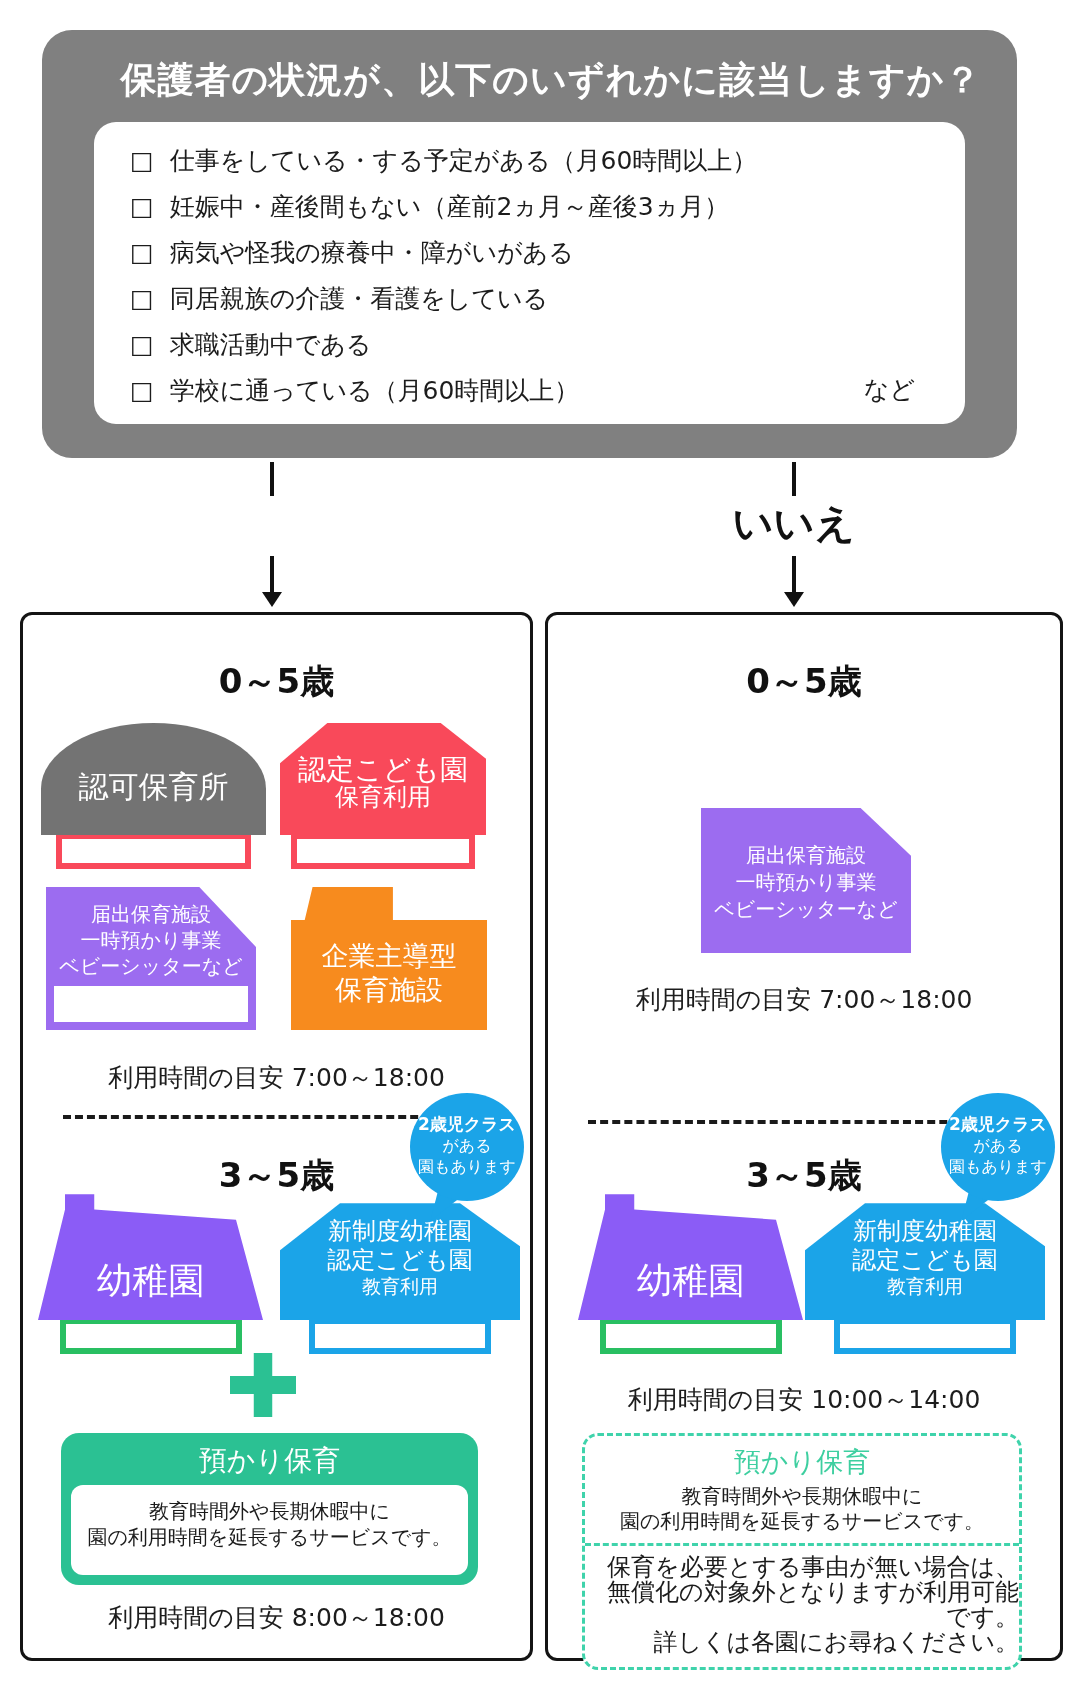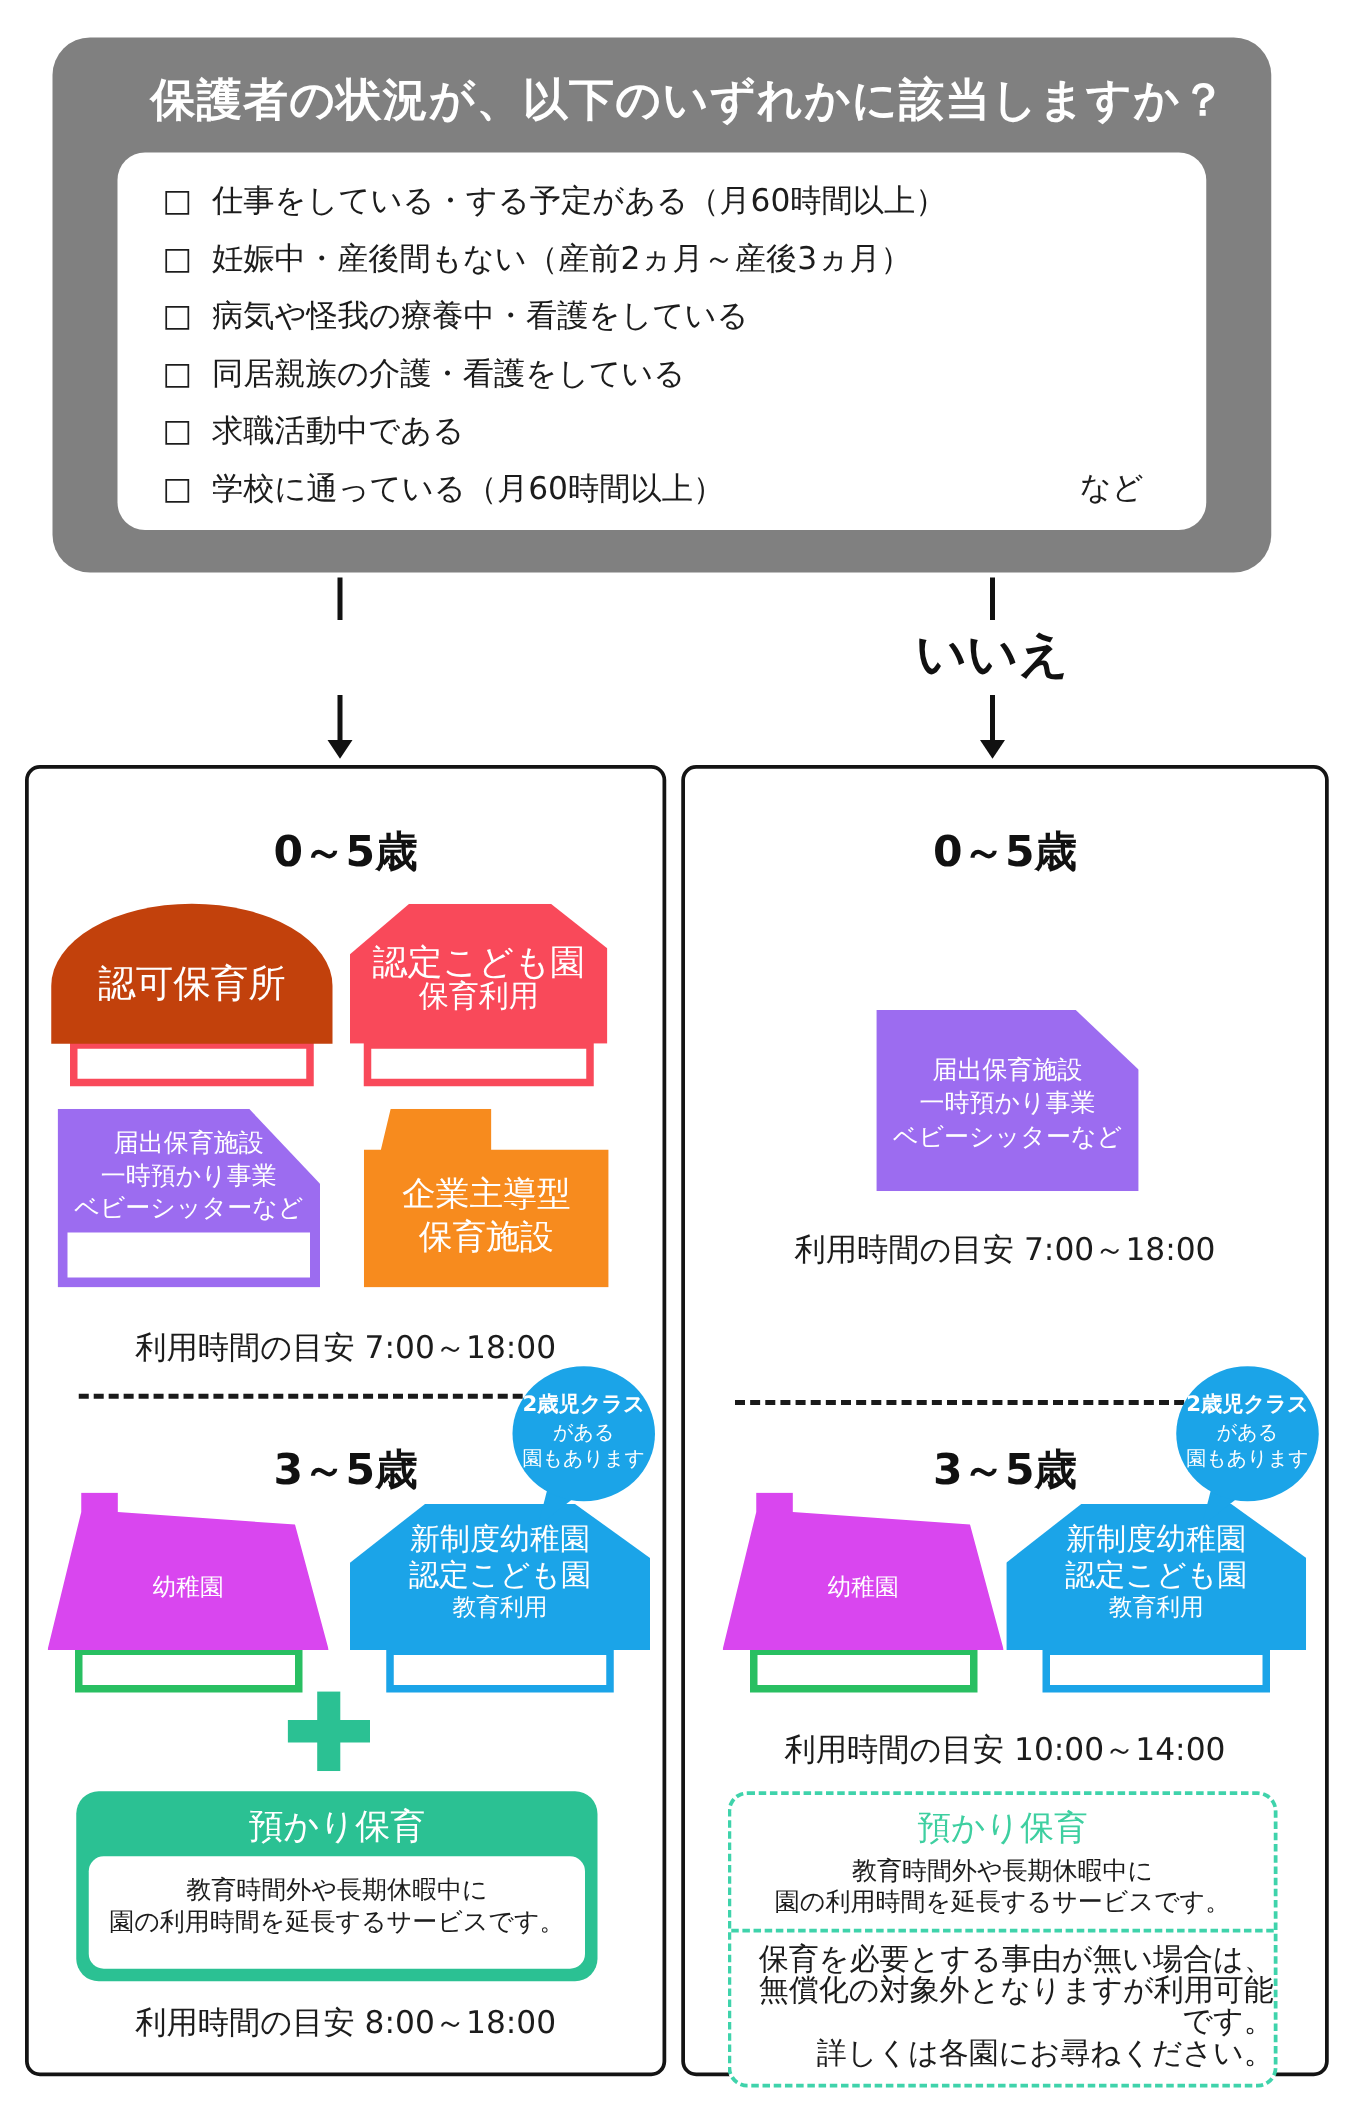--- a/index.html
+++ b/index.html
@@ -37,37 +37,37 @@
   .h2{top:538px;}
   .hours{position:absolute;left:0;right:0;text-align:center;font-size:25px;color:#1c1c1c;}
   .dash{position:absolute;left:40px;right:40px;border-top:4px dashed #1a1a1a;}
 
   
   .bldg{position:absolute;}
   .roof{position:relative;color:#fff;text-align:center;box-sizing:border-box;}
   .bbase{height:36px;background:#fff;margin:-2px auto 0;box-sizing:border-box;}
 
   .b-ninka{left:18px;top:108px;width:225px;}
-  .b-ninka .roof{height:112px;background:#c2410c;border-radius:120px 120px 0 0/70px 70px 0 0;font-size:30px;padding-top:44px;}
+  .b-ninka .roof{height:112px;background:#737373;border-radius:120px 120px 0 0/70px 70px 0 0;font-size:30px;padding-top:44px;}
   .b-ninka .bbase{width:195px;border:6px solid #f9495a;}
 
   .b-nintei{left:257px;top:108px;width:206px;}
   .b-nintei .roof{height:112px;background:#f9495a;clip-path:polygon(0 36%,23% 0,78% 0,100% 32%,100% 100%,0 100%);font-size:28px;padding-top:32px;line-height:30px;}
   .b-nintei .sub{font-size:24px;line-height:24px;}
   .b-nintei .bbase{width:184px;border:6px solid #f9495a;}
 
   .b-todo{left:23px;top:272px;width:210px;height:143px;background:#9c6cf0;clip-path:polygon(0 0,73% 0,100% 42%,100% 100%,0 100%);color:#fff;text-align:center;font-size:20px;line-height:26px;padding-top:14px;box-sizing:border-box;}
   .pstrip{position:absolute;left:8px;right:8px;bottom:8px;height:36px;background:#fff;}
 
   .b-kigyo{left:268px;top:272px;width:196px;height:143px;background:#f78b1e;clip-path:polygon(0 23%,7% 23%,11% 0,52% 0,52% 23%,100% 23%,100% 100%,0 100%);color:#fff;text-align:center;font-size:27px;line-height:34px;padding-top:52px;box-sizing:border-box;}
 
   .b-yochi{top:578px;width:225px;}
   #panel-left .b-yochi{left:15px;}
   #panel-right .b-yochi{left:30px;}
-  .b-yochi .roof{height:127px;background:#d946ef;clip-path:polygon(12% 1%,25% 1%,25% 13%,88% 21%,100% 100%,0 100%,12% 13%);font-size:19px;padding-top:64px;}
+  .b-yochi .roof{height:127px;background:#8b5cf6;clip-path:polygon(12% 1%,25% 1%,25% 13%,88% 21%,100% 100%,0 100%,12% 13%);font-size:36px;padding-top:64px;}
   .b-yochi .bbase{width:182px;border:6px solid #29bf62;}
 
   .b-shin{left:257px;top:578px;width:240px;}
   #panel-right .b-shin{left:257px;}
   .b-shin .roof{height:127px;background:#1ba4e8;clip-path:polygon(0 45%,25% 8%,75% 8%,100% 42%,100% 100%,0 100%);font-size:24px;padding-top:24px;line-height:29px;}
   .b-shin .sub{font-size:19px;line-height:23px;}
   .b-shin .bbase{width:182px;border:6px solid #1ba4e8;}
 
   .b-todo-r{left:153px;top:193px;width:210px;height:145px;background:#9c6cf0;clip-path:polygon(0 0,76% 0,100% 33%,100% 100%,0 100%);color:#fff;text-align:center;font-size:20px;line-height:27px;padding-top:34px;box-sizing:border-box;}
 
@@ -107,21 +107,21 @@
       <div class="qrow">
         <span class="qcheck">□</span>
         <span>仕事をしている・する予定がある（月60時間以上）</span>
       </div>
       <div class="qrow">
         <span class="qcheck">□</span>
         <span>妊娠中・産後間もない（産前2ヵ月～産後3ヵ月）</span>
       </div>
       <div class="qrow">
         <span class="qcheck">□</span>
-        <span>病気や怪我の療養中・看護をしている</span>
+        <span>病気や怪我の療養中・障がいがある</span>
       </div>
       <div class="qrow">
         <span class="qcheck">□</span>
         <span>同居親族の介護・看護をしている</span>
       </div>
       <div class="qrow">
         <span class="qcheck">□</span>
         <span>求職活動中である</span>
       </div>
       <div class="qrow">

